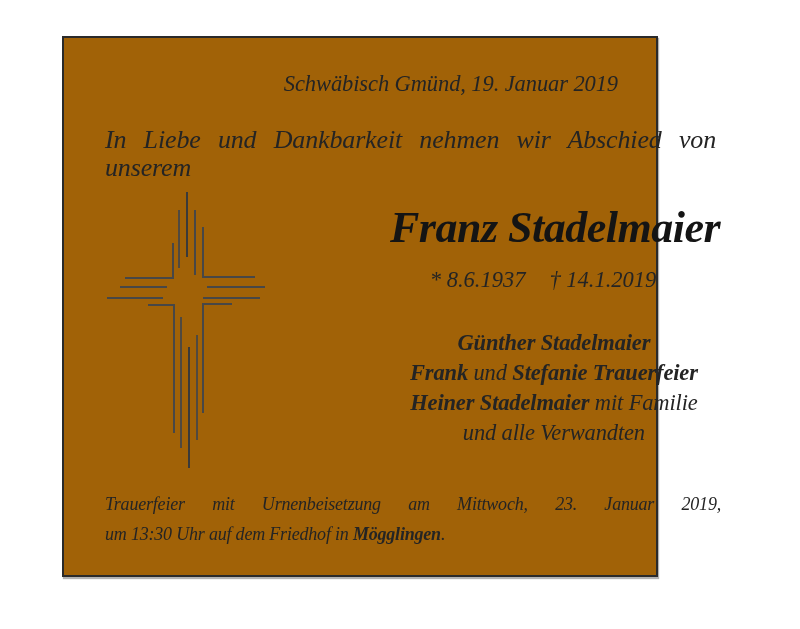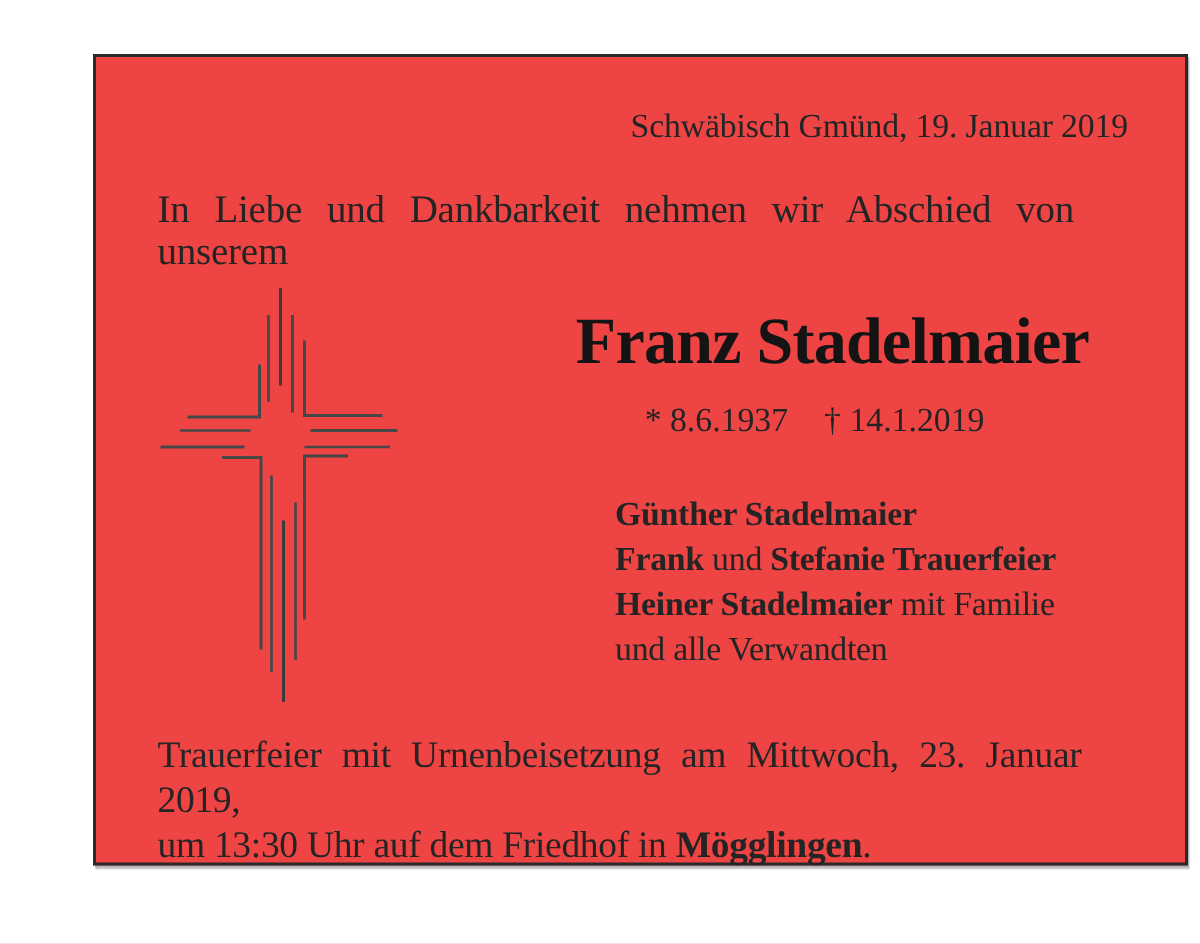--- a/index.html
+++ b/index.html
@@ -10,26 +10,27 @@
     height: 629px;
     background: #ffffff;
     font-family: "Liberation Serif", "DejaVu Serif", serif;
     color: #242424;
     overflow: hidden;
   }
   .notice {
     position: absolute;
     left: 62px;
     top: 36px;
-    width: 730px;
+    width: 596px;
     height: 541px;
     box-sizing: border-box;
     border: 2px solid #2a2a2a;
-    background: #ef4444;
+    background: #a16207;
     box-shadow: 1px 2px 1px rgba(0,0,0,0.30);
+    font-style: italic;
   }
   .dateline {
     position: absolute;
     top: 33px;
     right: 38px;
     font-size: 22.5px;
     letter-spacing: -0.1px;
     white-space: nowrap;
   }
   .intro {
@@ -78,28 +79,29 @@
   }
   .life-dates .death { margin-left: 24px; }
   .family {
     position: absolute;
     left: 346px;
     top: 290px;
     font-size: 22.5px;
     line-height: 30px;
     letter-spacing: -0.15px;
     white-space: nowrap;
+    text-align: center;
   }
   .b { font-weight: bold; }
   .funeral {
     position: absolute;
     left: 41px;
     top: 451px;
     width: 616px;
-    font-size: 25px;
+    font-size: 18px;
     line-height: 30px;
     letter-spacing: -0.2px;
   }
   .cross svg { display: block; width: 162px; height: 286px; }
 </style>
 </head>
 <body>
 
 <div class="stage">
   <div class="notice">

